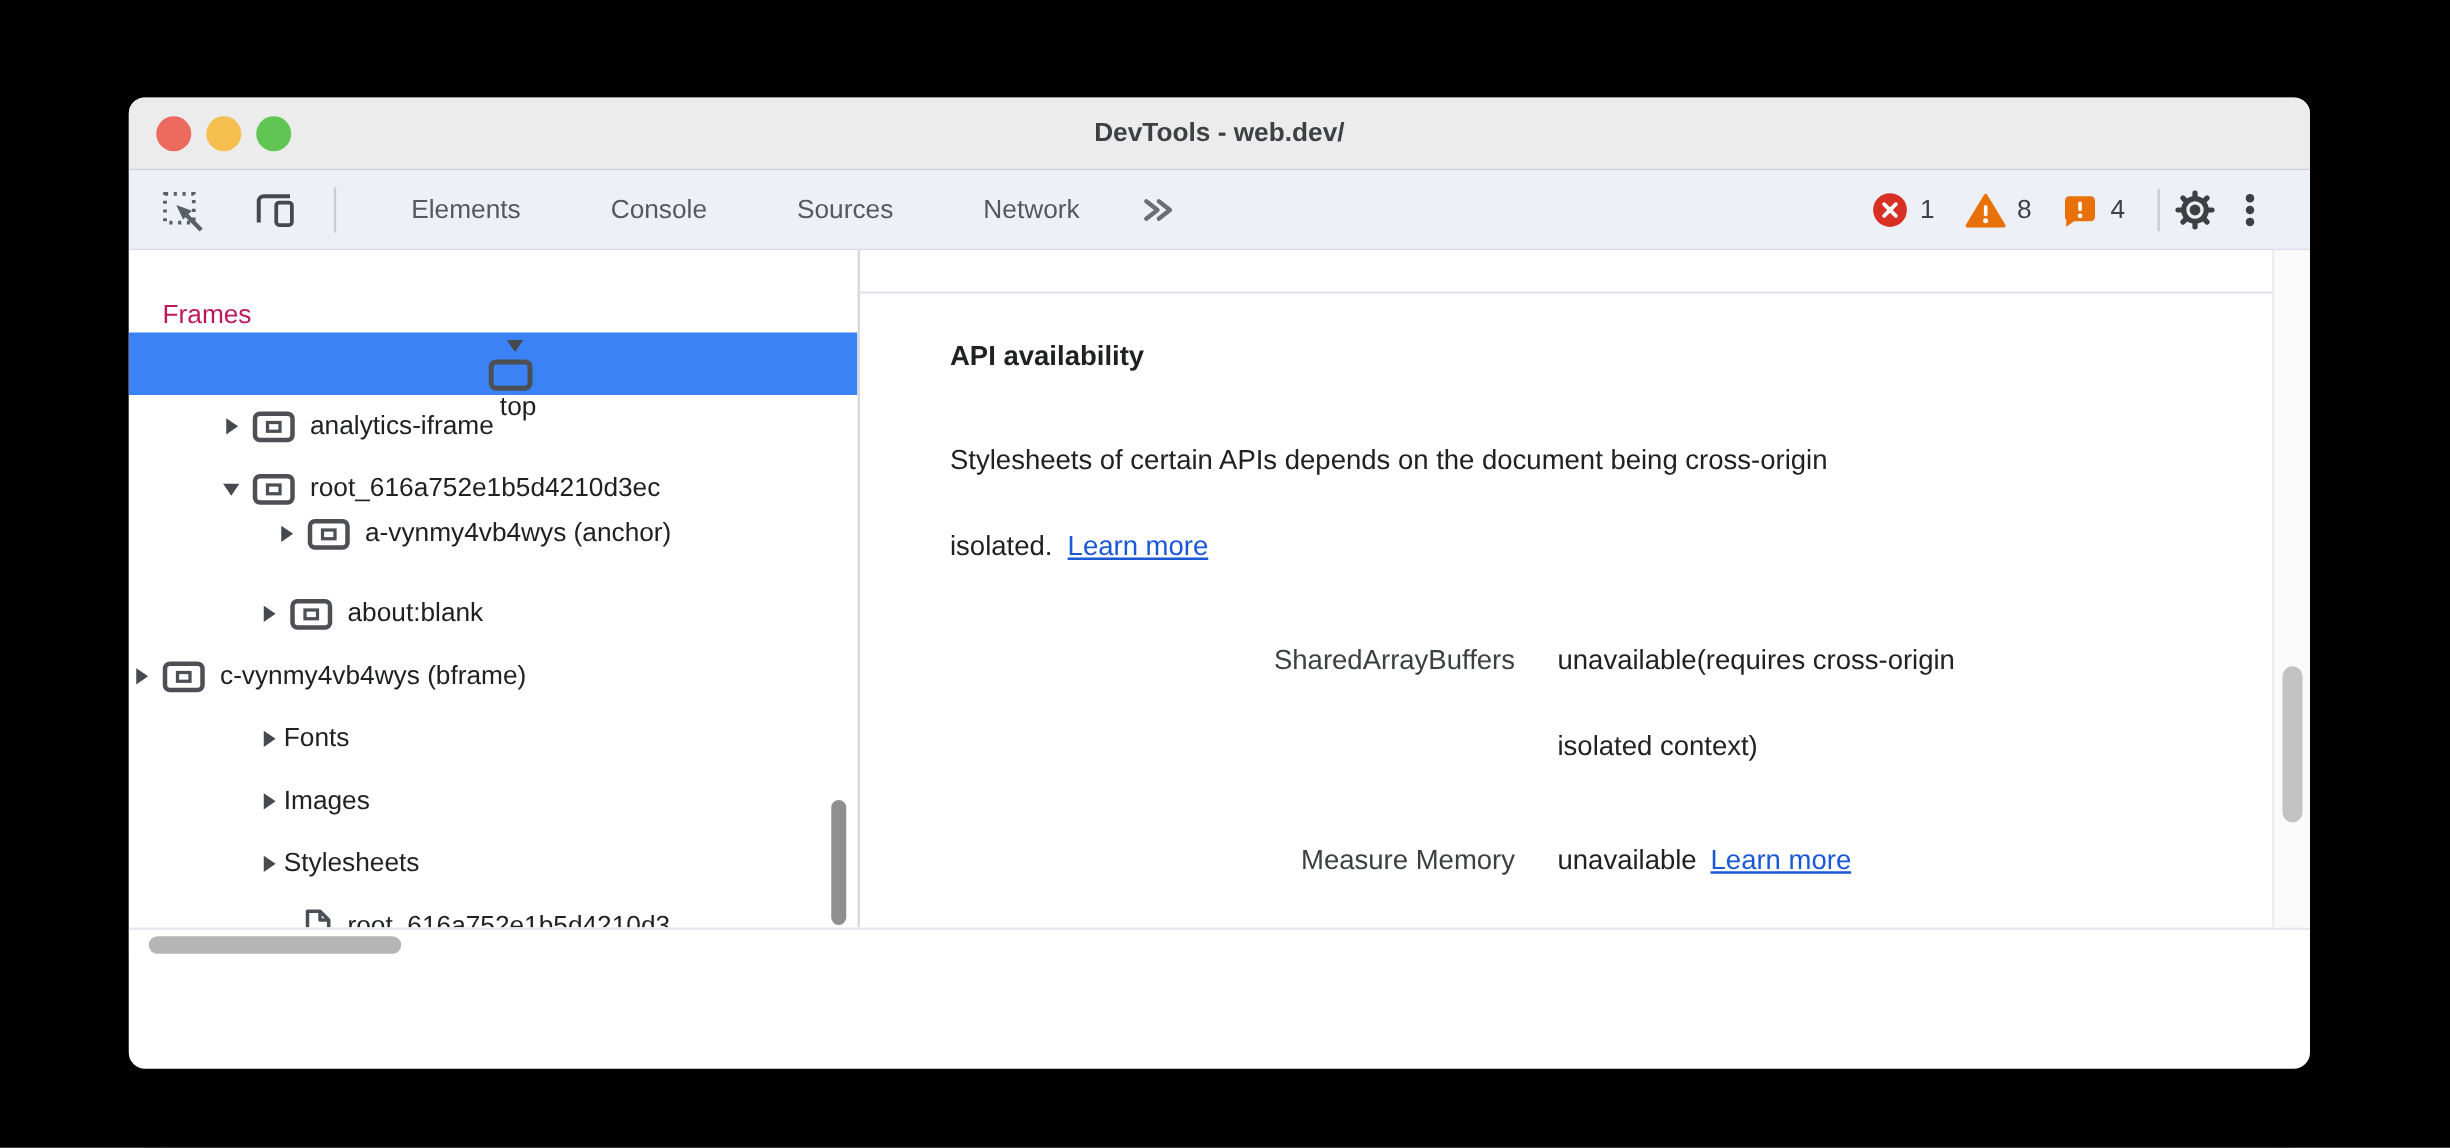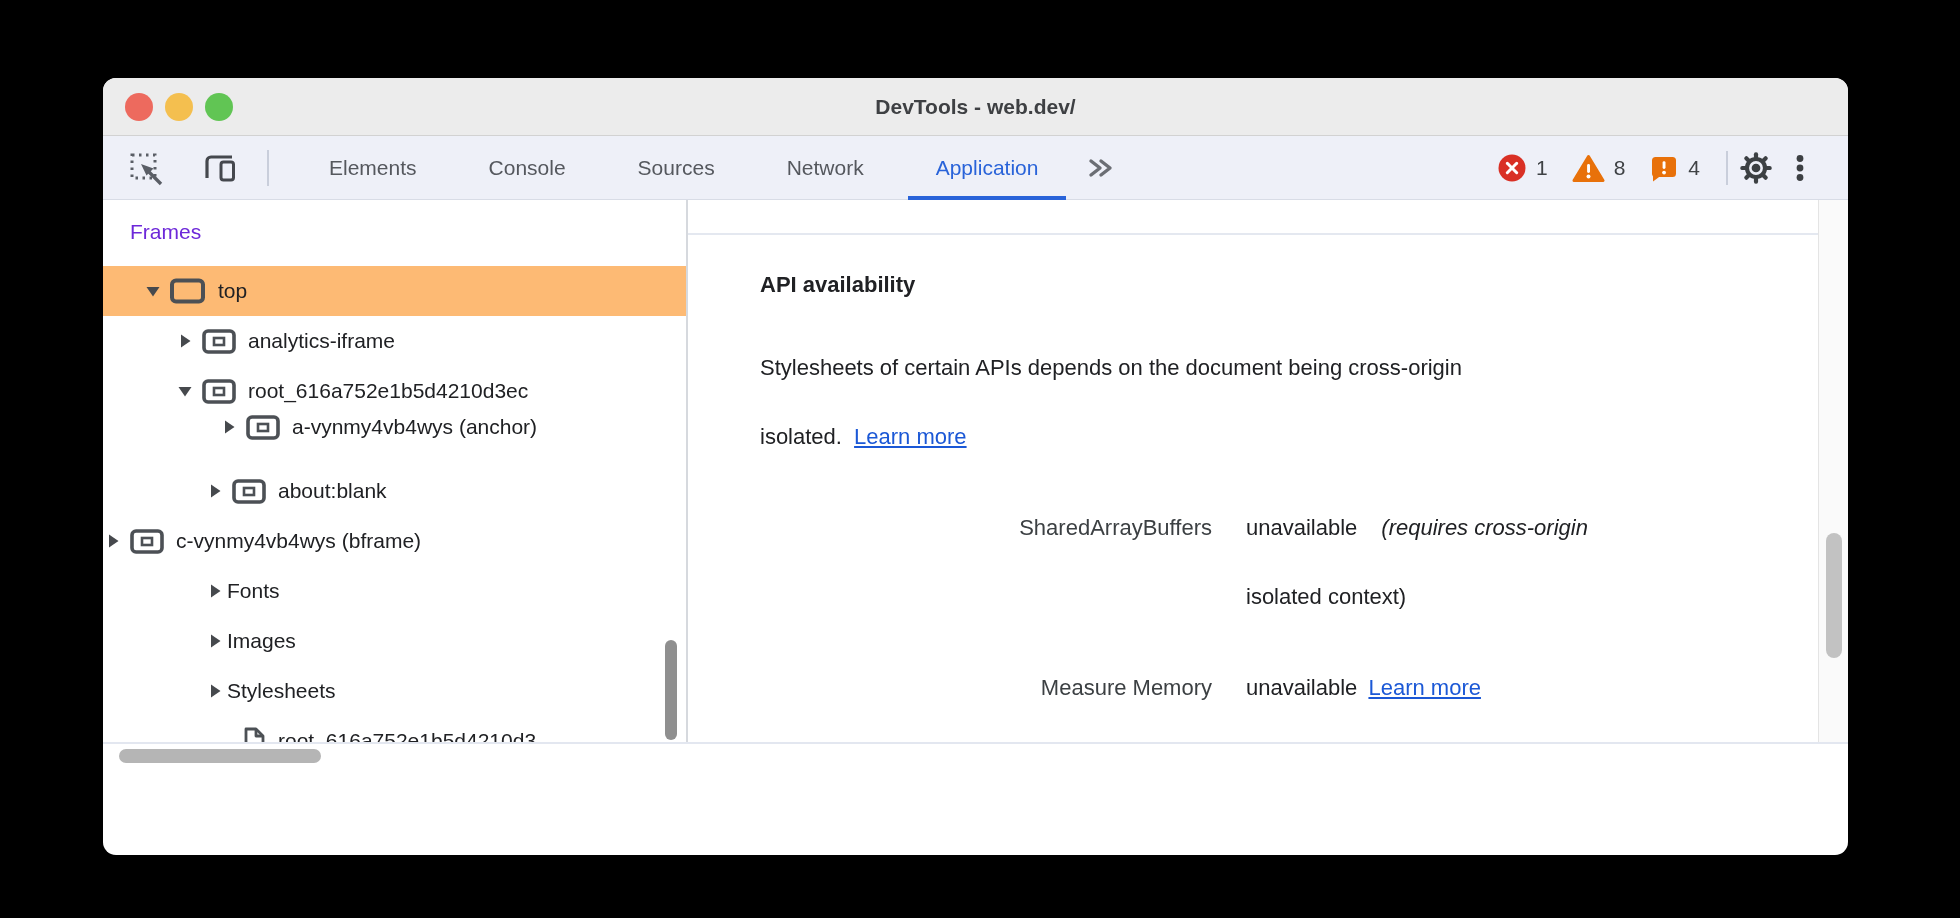--- a/index.html
+++ b/index.html
@@ -27,37 +27,37 @@
   .tab.active{color:var(--accent,#2963d9);}
   .tab.active::after{content:"";position:absolute;left:8px;right:8px;bottom:0;height:4px;
     background:var(--accent,#2963d9);}
   .more-tabs{display:flex;align-items:center;padding:0 10px;}
   .badges{position:absolute;right:26px;top:0;height:64px;display:flex;align-items:center;}
   .badge-count{font-size:21px;color:#3f4245;margin:0 24px 0 9px;}
   .badges .sep{width:2px;height:34px;background:#c9cedb;margin:0 6px 0 2px;}
   .iconbtn{width:44px;height:44px;display:flex;align-items:center;justify-content:center;}
   
   .sidebar{position:absolute;left:0;top:122px;width:583px;height:542px;background:#fff;overflow:hidden;}
-  .frames-header{position:absolute;left:0;top:0;width:100%;height:64px;display:flex;align-items:center;
-    padding-left:27px;font-size:21px;color:#6d28d9;}
+  .frames-header{position:absolute;left:0;top:0;width:100%;height:64px;display:flex;align-items:flex-end;
+    padding-left:27px;font-size:21px;color:#be185d;}
   .trow{position:absolute;left:0;width:100%;height:50px;display:flex;align-items:center;
     font-size:21px;color:#202124;white-space:nowrap;}
-  .trow.selected{background:#fdba74;}
+  .trow.selected{background:#3b82f6;flex-direction:column;}
   .tri{width:20px;height:20px;flex:0 0 20px;margin-right:6px;}
   .tri polygon{fill:#46494d;}
   .ticon{margin-right:11px;flex-shrink:0;}
   .tri-spacer{width:26px;flex:0 0 26px;}
   .vdivider{position:absolute;left:583px;top:122px;width:2px;height:542px;background:#d6d9de;}
   .main{position:absolute;left:585px;top:122px;width:1130px;height:542px;background:#fff;overflow:hidden;}
   .section-divider{position:absolute;left:0;top:33px;width:100%;height:2px;background:#e4e8f0;}
   .mline{position:absolute;font-size:22px;line-height:28px;color:#202124;white-space:nowrap;}
   .mheading{font-weight:700;color:#202124;}
   .cell-name{position:absolute;left:0;width:524px;text-align:right;font-size:22px;line-height:28px;color:#3c4043;white-space:nowrap;}
   .cell-status{position:absolute;left:558px;font-size:22px;line-height:28px;color:#202124;white-space:nowrap;}
-  .note{margin-left:24px;font-style:italic;}
+  .note{}
   a.lnk{color:var(--link,#1b58d6);text-decoration:underline;cursor:pointer;}
   
   .gutter{position:absolute;right:0;top:122px;width:30px;height:542px;background:#fafafa;border-left:1px solid #e4e4e4;}
   .gutter .thumb{position:absolute;left:7px;top:333px;width:16px;height:125px;border-radius:8px;background:#c2c2c2;}
   .side-thumb{position:absolute;left:562px;top:562px;width:12px;height:100px;border-radius:6px;background:#8f8f8f;}
   .bottombar{position:absolute;left:0;top:664px;width:100%;height:24px;background:#fff;border-top:2px solid #e3e7f0;}
   .h-thumb{position:absolute;left:16px;top:5px;width:202px;height:14px;border-radius:7px;background:#b5b5b5;}
 </style>
 </head>
 <body>
@@ -94,23 +94,20 @@
           <span>Elements</span>
         </div>
       <div class="tab">
           <span>Console</span>
         </div>
       <div class="tab">
           <span>Sources</span>
         </div>
       <div class="tab">
           <span>Network</span>
-        </div>
-      <div class="tab active">
-          <span>Application</span>
         </div>
       <div class="more-tabs">
         <svg width="32" height="30" viewBox="0 0 32 30">
           <path d="M7,8 l9,7 -9,7" fill="none" stroke="#6b6e74" stroke-width="3.4" stroke-linecap="round" stroke-linejoin="round"></path>
           <path d="M17,8 l9,7 -9,7" fill="none" stroke="#6b6e74" stroke-width="3.4" stroke-linecap="round" stroke-linejoin="round"></path>
         </svg>
       </div>
     </div>
 
     <div class="badges">

